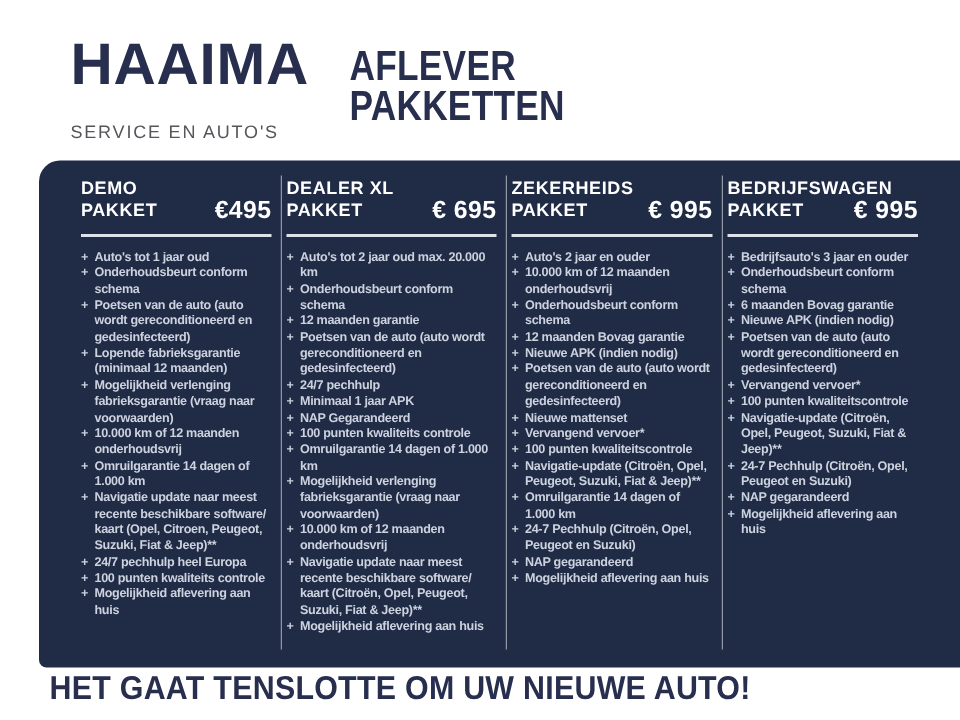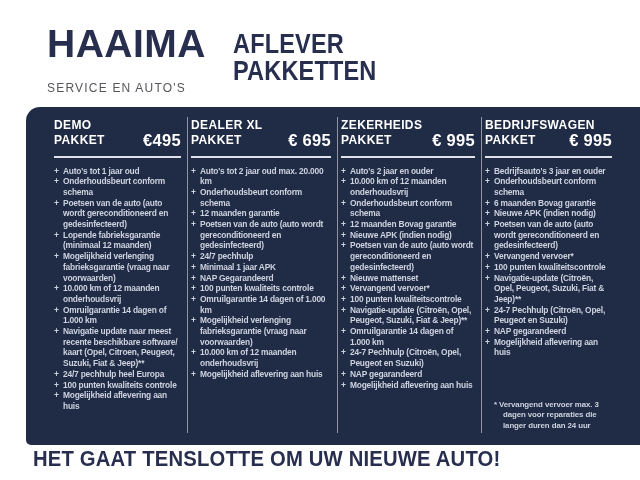--- a/index.html
+++ b/index.html
@@ -127,20 +127,21 @@
           <li>Onderhoudsbeurt conform schema</li>
           <li>12 maanden garantie</li>
           <li>Poetsen van de auto (auto wordt gereconditioneerd en gedesinfecteerd)</li>
           <li>24/7 pechhulp</li>
           <li>Minimaal 1 jaar APK</li>
           <li>NAP Gegarandeerd</li>
           <li>100 punten kwaliteits controle</li>
           <li>Omruilgarantie 14 dagen of 1.000 km</li>
           <li>Mogelijkheid verlenging fabrieksgarantie (vraag naar voorwaarden)</li>
           <li>10.000 km of 12 maanden onderhoudsvrij</li>
+          <li>Navigatie update naar meest recente beschikbare software/ kaart (Citroën, Opel, Peugeot, Suzuki, Fiat &amp; Jeep)**</li>
           <li>Mogelijkheid aflevering aan huis</li>
         </ul>
       <div class="footnotes"></div>
     </div>
 
     <div class="col">
       <div class="col-head">
         <span class="title-line t1">ZEKERHEIDS</span>
         <span class="title-line t2">PAKKET</span>
         <span class="price">€ 995</span>
@@ -179,21 +180,20 @@
           <li>Nieuwe APK (indien nodig)</li>
           <li>Poetsen van de auto (auto wordt gereconditioneerd en gedesinfecteerd)</li>
           <li>Vervangend vervoer*</li>
           <li>100 punten kwaliteitscontrole</li>
           <li>Navigatie-update (Citroën, Opel, Peugeot, Suzuki, Fiat &amp; Jeep)**</li>
           <li>24-7 Pechhulp (Citroën, Opel, Peugeot en Suzuki)</li>
           <li>NAP gegarandeerd</li>
           <li>Mogelijkheid aflevering aan huis</li>
         </ul>
       <div class="footnotes">
-          <div class="fn">* Vervangend vervoer max. 3 dagen voor reparaties die langer duren dan 24 uur</div>
         </div>
     </div>
   </section>
 
   <footer>
     <div class="slogan">HET GAAT TENSLOTTE OM UW NIEUWE AUTO!</div>
   </footer>
 
 </div>
 

